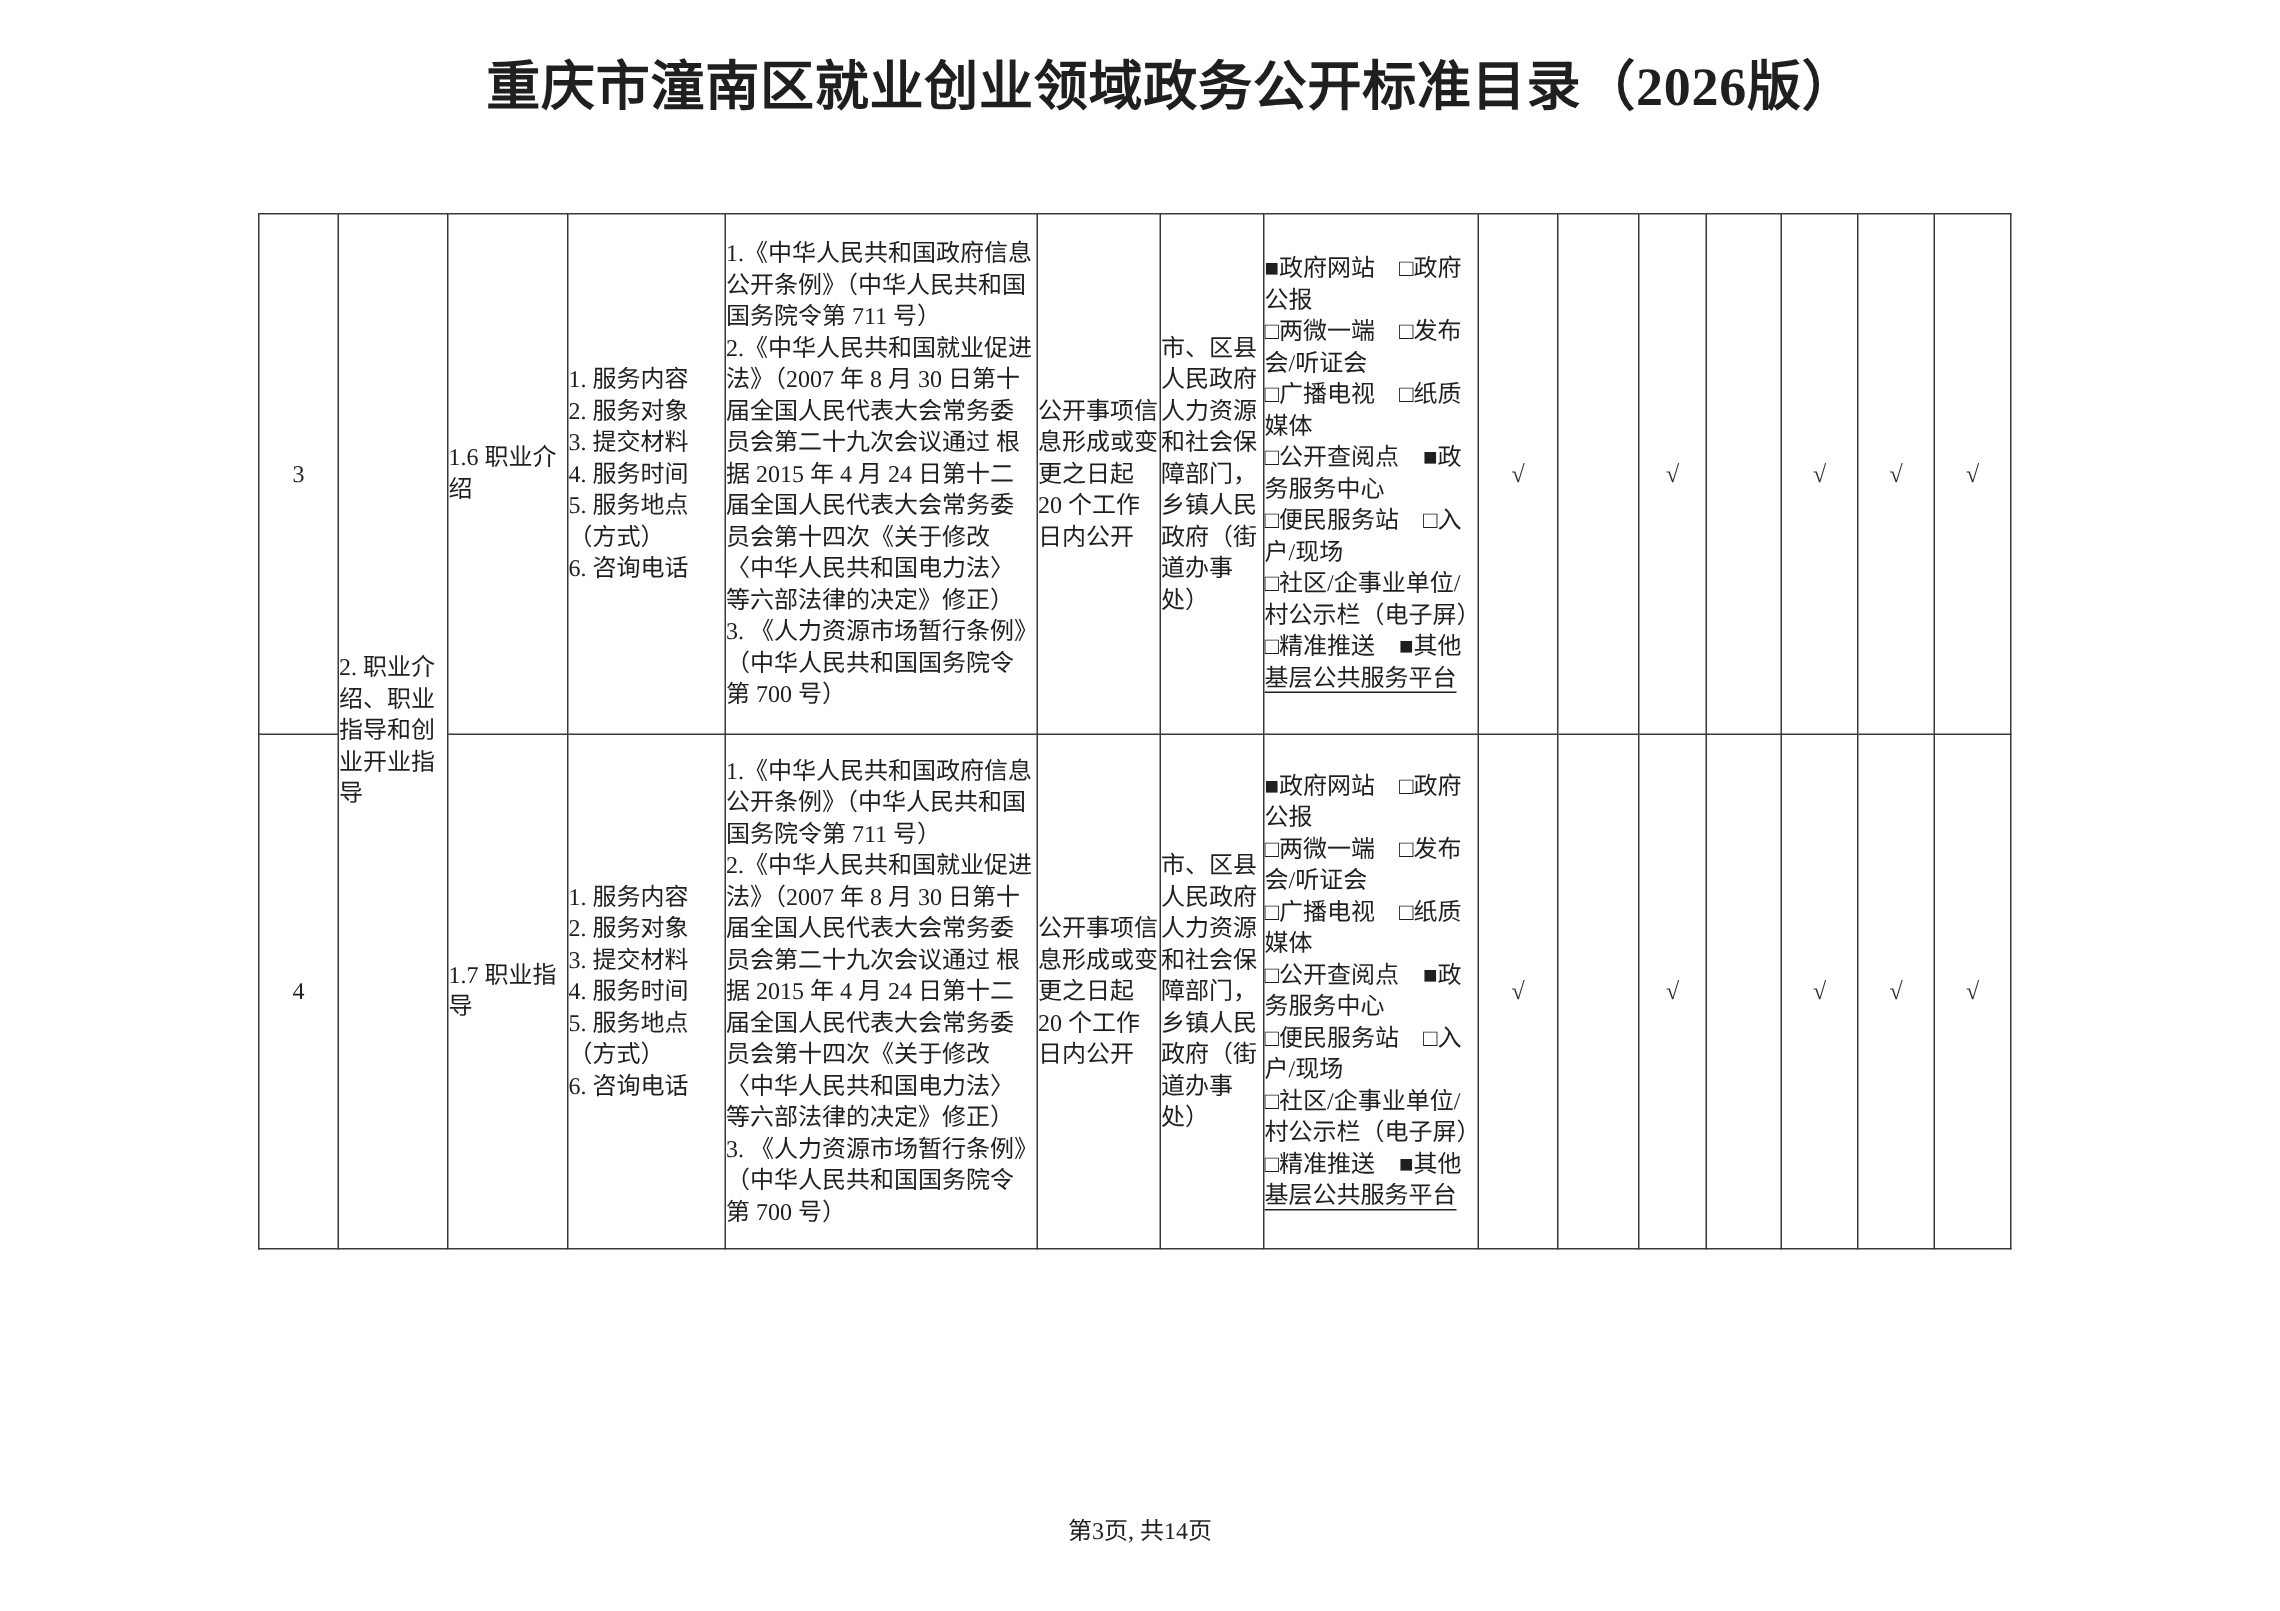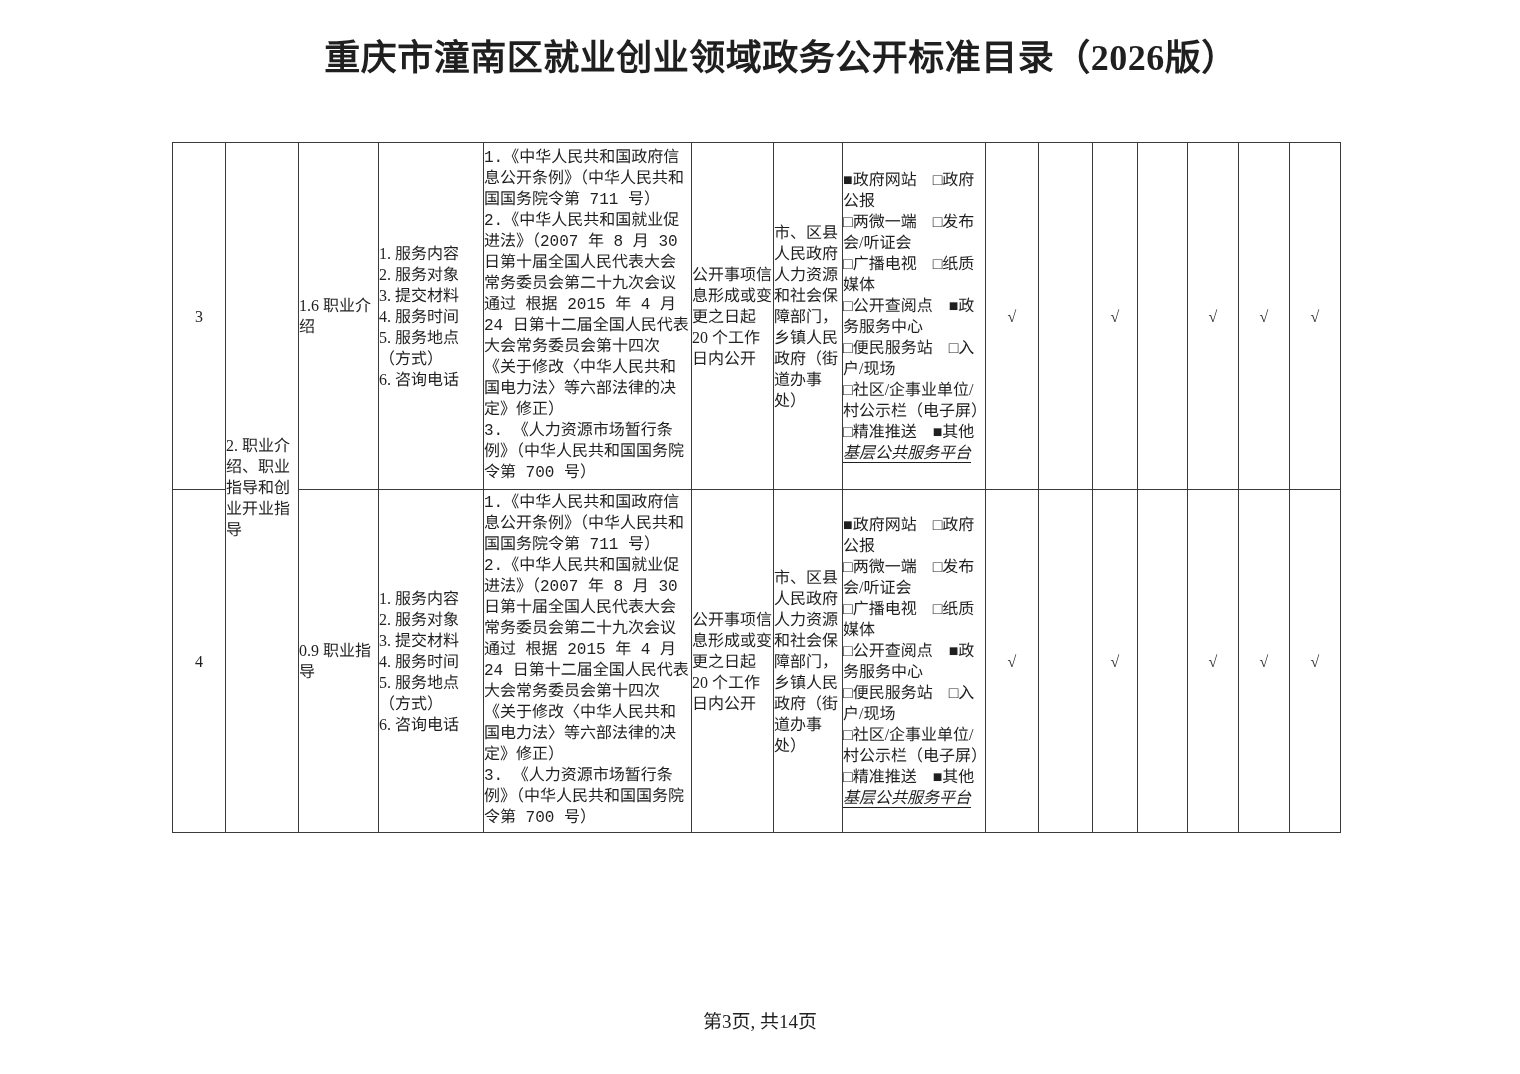--- a/index.html
+++ b/index.html
@@ -36,36 +36,35 @@
     line-height: 21px;
     word-break: normal;
     overflow: hidden;
   }
   tr.row-3 { height: 347px; }
   tr.row-4 { height: 343px; }
   .c-seq     { text-align: center; }
   .c-cat     { padding: 0 7px 0 7px; }
   .c-item    { padding: 0 7px 0 9px; }
   .c-content { padding: 0 9px 0 10px; margin-top: 29px; }
-  .c-basis   { padding: 0 5px 0 9px; line-height: 21px; font-family: Liberation Mono, monospace; }
+  .c-basis   { padding: 0 5px 0 9px; line-height: 21px; }
   .c-time    { padding: 0 10px 0 10px; }
   .c-subject { padding: 0 8px 0 10px; }
   .c-channel { padding: 0 7px 0 11px; font-size: 14px; line-height: 22px; }
   .c-check   { text-align: center; font-size: 15px; color: #2e2e2e; }
   .c-basis div, .c-content div, .c-channel div { margin: 0; }
   u.fill {
     text-decoration: underline;
     text-underline-offset: 4px;
-    font-style: italic;
   }
   .page-footer {
     position: absolute;
     top: 1008px; left: 0; width: 100%;
     text-align: center;
-    font-size: 19px;
+    font-size: 16px;
     line-height: 28px;
   }
 </style>
 </head>
 <body>
 
 <div class="page-title">重庆市潼南区就业创业领域政务公开标准目录（2026版）</div>
 
 <table class="catalog">
   <colgroup>
@@ -117,21 +116,21 @@
     <td class="c-check">√</td>
     <td class="c-check"></td>
     <td class="c-check">√</td>
     <td class="c-check"></td>
     <td class="c-check">√</td>
     <td class="c-check">√</td>
     <td class="c-check">√</td>
   </tr>
   <tr class="row-4">
     <td class="c-seq">4</td>
-    <td class="c-item">0.9 职业指导</td>
+    <td class="c-item">1.7 职业指导</td>
     <td class="c-content">
           <div>1. 服务内容</div>
           <div>2. 服务对象</div>
           <div>3. 提交材料</div>
           <div>4. 服务时间</div>
           <div>5. 服务地点（方式）</div>
           <div>6. 咨询电话</div>
         </td>
     <td class="c-basis">
           <div>1.《中华人民共和国政府信息公开条例》（中华人民共和国国务院令第 711 号）</div>

